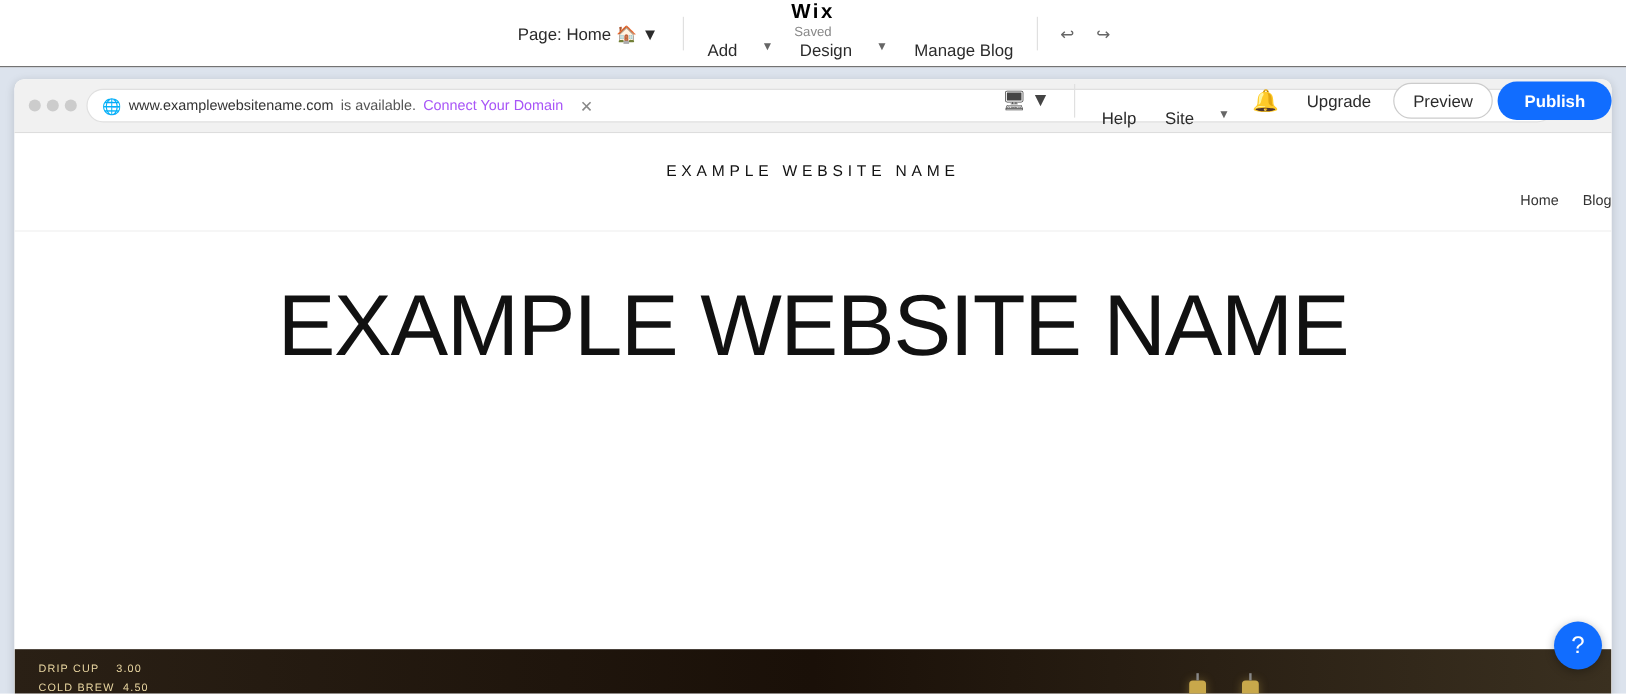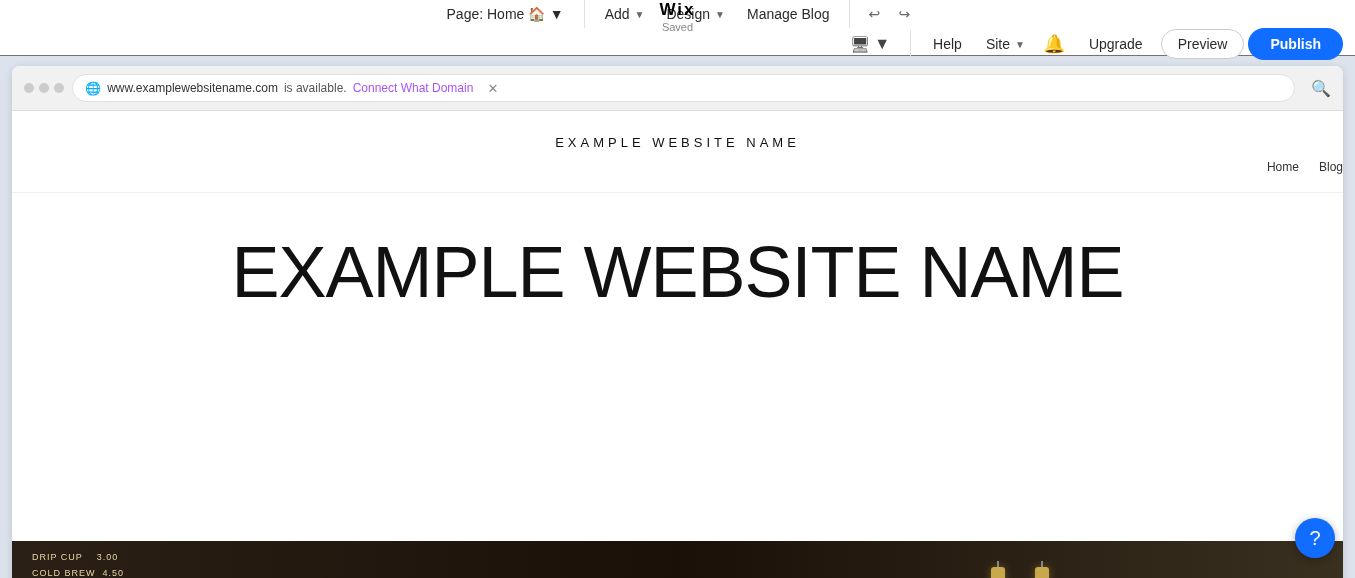--- a/index.html
+++ b/index.html
@@ -29,30 +29,30 @@
       gap: 2px;
     }
     .toolbar-divider {
       width: 1px;
       height: 28px;
       background: #e0e0e0;
       margin: 0 8px;
     }
     .toolbar-btn {
       display: flex;
-      align-items: center;
-      gap: 5px;
+      gap: 20px;
       padding: 6px 10px;
       border-radius: 6px;
       cursor: pointer;
       font-size: 14px;
       color: #2b2b2b;
       background: none;
       border: none;
       white-space: nowrap;
+      margin-top: 28px;
     }
     .toolbar-btn .chevron { font-size: 10px; color: #666; }
 
     .page-selector {
       display: flex;
       align-items: center;
       gap: 4px;
       padding: 6px 10px;
       border-radius: 6px;
       cursor: pointer;
@@ -413,21 +413,21 @@
   <div class="browser-chrome">
     <div class="browser-dots">
       <div class="dot"></div>
       <div class="dot"></div>
       <div class="dot"></div>
     </div>
     <div class="browser-address">
       <span class="globe-icon">🌐</span>
       <span class="url-text">www.examplewebsitename.com</span>
       <span class="available-text">is available.</span>
-      <span class="connect-domain">Connect What Domain</span>
+      <span class="connect-domain">Connect Your Domain</span>
       <span class="close-x">✕</span>
     </div>
     <span class="browser-search-icon">🔍</span>
   </div>
 
   <div class="website-content">
     <div class="site-header">
       <div class="site-title-small">EXAMPLE WEBSITE NAME</div>
       <nav class="site-nav">
         <a class="nav-link">Home</a>

